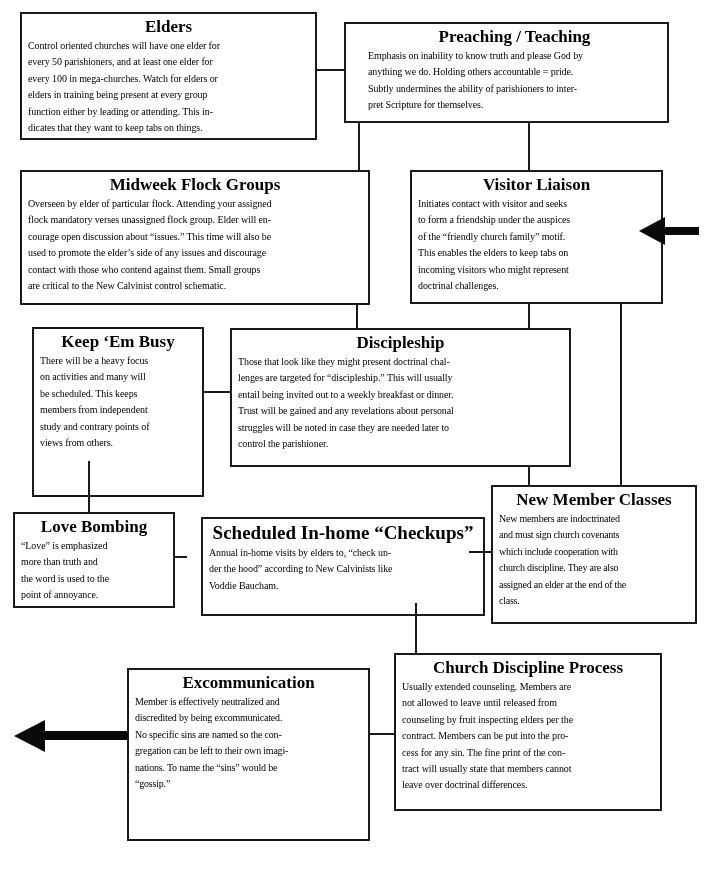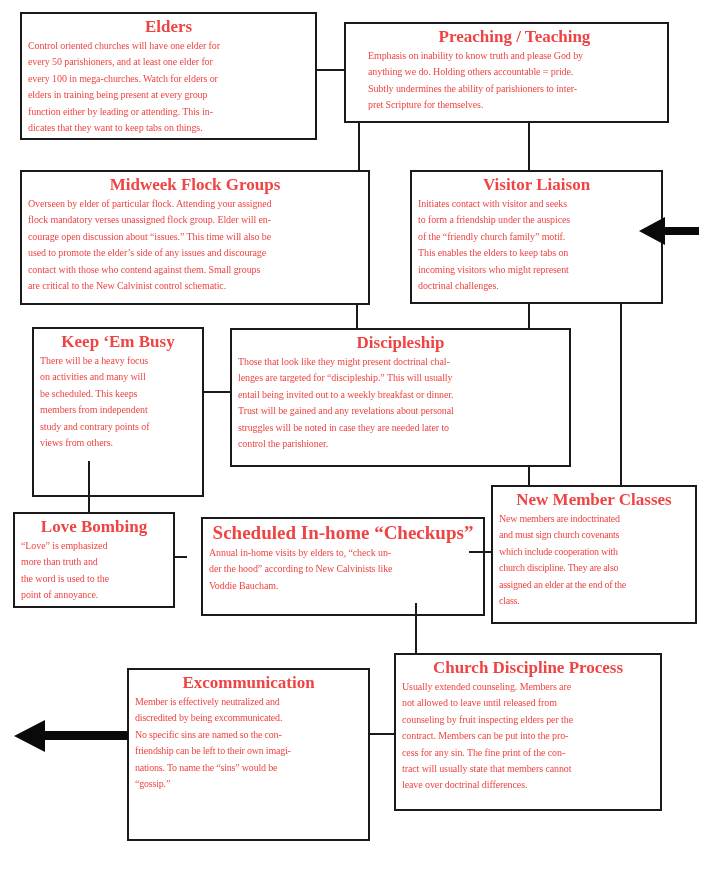--- a/index.html
+++ b/index.html
@@ -1,17 +1,17 @@
 <!DOCTYPE html>
 <html><head>
 <meta charset="utf-8">
 <style>
   html,body{margin:0;padding:0;background:#fff;}
   #canvas{position:relative;width:720px;height:869px;background:#ffffff;
-          font-family:"Liberation Serif","DejaVu Serif",serif;color:#ef4444;overflow:hidden;}
+          font-family:"Liberation Serif","DejaVu Serif",serif;color:#000000;overflow:hidden;}
   .box{position:absolute;background:#fff;border:2px solid #1a1a1a;box-sizing:border-box;overflow:hidden;}
   .box-title{font-weight:bold;font-size:17px;line-height:21px;text-align:center;padding-top:2px;}
   .t-lg{font-size:19px;line-height:23px;}
   .box-body{font-size:10px;line-height:16.4px;padding:1px 4px 0 6px;white-space:pre-line;
             letter-spacing:-0.1px;text-align:left;}
   .line{position:absolute;background:#1a1a1a;}
   .arrow-head{position:absolute;width:0;height:0;border-style:solid;border-color:transparent;}
   .arrow-shaft{position:absolute;background:#0a0a0a;}
 </style>
 </head>
@@ -100,21 +100,21 @@
 church discipline. They are also
 assigned an elder at the end of the
 class.</div>
   </div>
 
   <div class="box" style="left:127px;top:668px;width:243px;height:173px;">
     <div class="box-title">Excommunication</div>
     <div class="box-body" style="letter-spacing:-0.2px;">Member is effectively neutralized and
 discredited by being excommunicated.
 No specific sins are named so the con-
-friendship can be left to their own imagi-
+gregation can be left to their own imagi-
 nations. To name the “sins” would be
 “gossip.”</div>
   </div>
 
   <div class="box" style="left:394px;top:653px;width:268px;height:158px;">
     <div class="box-title">Church Discipline Process</div>
     <div class="box-body">Usually extended counseling. Members are
 not allowed to leave until released from
 counseling by fruit inspecting elders per the
 contract. Members can be put into the pro-

